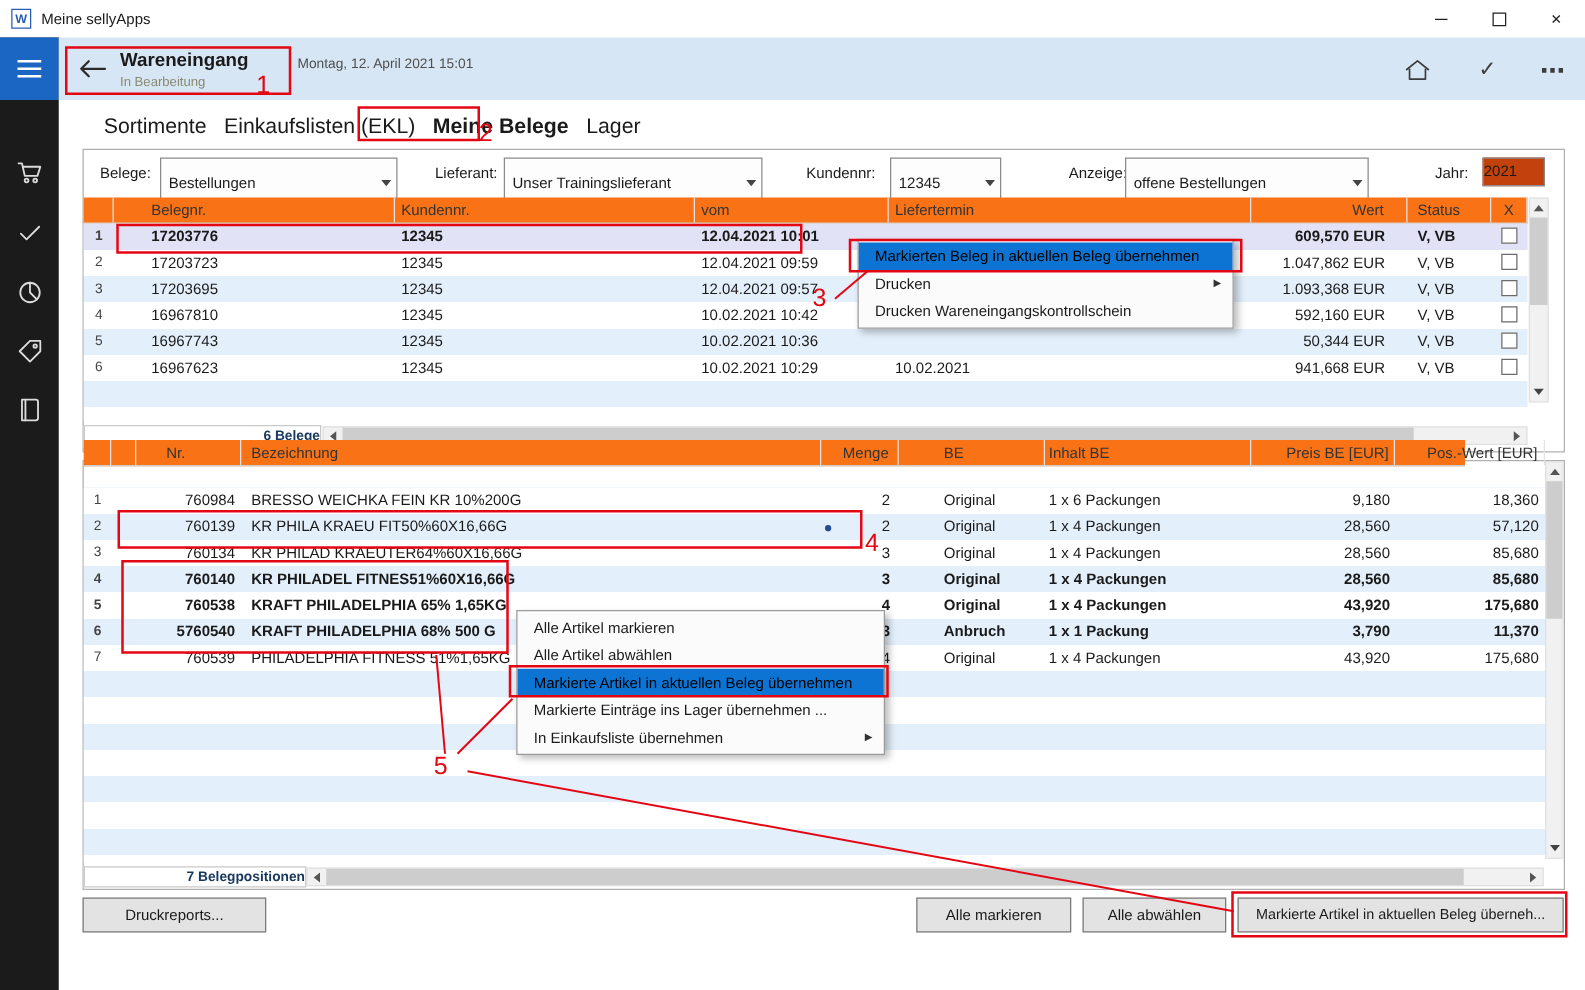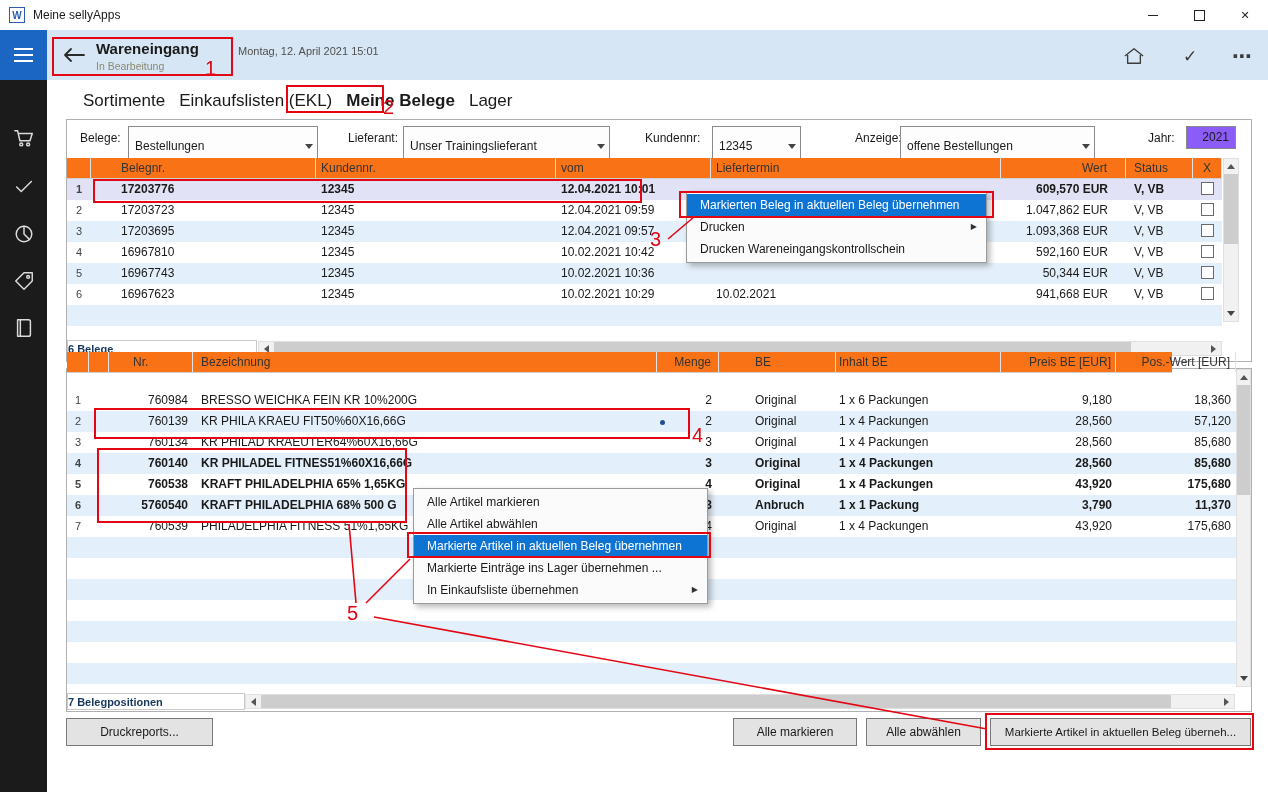--- a/index.html
+++ b/index.html
@@ -51,56 +51,56 @@
 
   
   .flabel{font-size:12px;line-height:14px}
   .combo{height:40px;border:1px solid #8a8a8a;background:#fdfdfd;display:flex;align-items:center;font-size:12px}
   .cval{flex:1;padding-left:6px;white-space:nowrap;overflow:hidden}
   .carr{width:17px;display:flex;align-items:center;justify-content:center}
   .tri-down{width:0;height:0;border-left:4px solid transparent;border-right:4px solid transparent;border-top:5px solid #444}
   .tri-up{width:0;height:0;border-left:4px solid transparent;border-right:4px solid transparent;border-bottom:5px solid #555}
   .tri-left{width:0;height:0;border-top:4px solid transparent;border-bottom:4px solid transparent;border-right:5px solid #555}
   .tri-right{width:0;height:0;border-top:4px solid transparent;border-bottom:4px solid transparent;border-left:5px solid #555}
-  .yearbox{height:23px;border:1px solid #8a8a8a;background:#8b5cf6;font-size:12px;line-height:21px;text-align:right;padding-right:6px}
+  .yearbox{height:23px;border:1px solid #8a8a8a;background:#c2410c;font-size:12px;line-height:21px;text-align:left;padding-right:6px}
 
   
   .bgrid{display:grid;grid-template-columns:24px 225px 240px 155px 290px 125px 67px 29px}
   .pgrid{display:grid;grid-template-columns:22px 20px 84px 464px 62px 117px 165px 115px 120px}
   .thead{background:#f97316;border-bottom:1px solid #cfcfcf;height:21px}
   .hc{font-size:12px;color:#333;line-height:20px;border-right:1px solid #e2e2e2;white-space:nowrap;overflow:hidden}
   .brows{background:repeating-linear-gradient(to bottom,#e3effa 0 21px,#ffffff 21px 42px)}
   .prows{background:repeating-linear-gradient(to bottom,#ffffff 0 21px,#e3effa 21px 42px)}
   .row{height:21px;line-height:21px;font-size:12px;white-space:nowrap}
   .row>div{overflow:hidden}
   .row.selected{background:#e2e2f6;font-weight:bold}
   .row.marked{font-weight:bold}
   .cnum{font-size:11px;color:#444;text-align:center}
   .pl3{padding-left:3px}.pl5{padding-left:5px}.pl8{padding-left:8px}.pl24{padding-left:24px}
   .pl30{padding-left:30px}.pl36{padding-left:36px}
   .ar{text-align:right}.pr4{padding-right:4px}.pr5{padding-right:5px}.pr7{padding-right:7px}.pr18{padding-right:18px}
   .ctr{text-align:center}
   .checkbox{display:inline-block;width:13px;height:13px;background:#fff;border:1px solid #6b6b6b;vertical-align:middle;margin-top:-3px}
-  .countcell{border:1px solid #c9c9c9;background:#fff;font-size:11px;font-weight:bold;color:#17375d;text-align:left;line-height:16px}
+  .countcell{border:1px solid #c9c9c9;background:#fff;font-size:11px;font-weight:bold;color:#17375d;text-align:right;line-height:16px}
 
   
   .hscroll{display:flex;align-items:center;background:#f1f1f1;border:1px solid #e0e0e0}
   .hs-arrow{width:15px;height:100%;display:flex;align-items:center;justify-content:center}
   .hs-track{flex:1;height:100%;position:relative}
   .hs-thumb{position:absolute;left:0;top:0;height:100%;background:#cdcdcd}
   .vscroll{display:flex;flex-direction:column;background:#f1f1f1;border:1px solid #e0e0e0}
   .vs-arrow{height:15px;width:100%;display:flex;align-items:center;justify-content:center}
   .vs-track{flex:1;position:relative}
   .vs-thumb{position:absolute;top:0;left:0;width:100%;background:#cdcdcd}
 
   
   .menu{background:#fbfbfb;border:1px solid #9b9b9b;box-shadow:3px 3px 6px rgba(0,0,0,.28);z-index:40;padding:2px 0}
   .mitem{height:22px;line-height:22px;font-size:12px;padding:0 9px 0 13px;display:flex;align-items:center;white-space:nowrap}
   .mitem .mlabel{flex:1}
-  .mitem.hl{background:#0e74d4;color:#ffffff}
+  .mitem.hl{background:#0e74d4;color:#000000}
   .marrow{width:10px;display:flex;justify-content:flex-end}
   .marrow::after{content:"▶";font-size:8px;color:#333}
   .mitem.hl .marrow::after{color:#fff}
 
   
   .btn{height:28px;background:#e3e3e3;border:1px solid #7a7a7a;font-size:12px;display:flex;align-items:center;justify-content:center;white-space:nowrap;overflow:hidden;z-index:20}
   .btn.small-text{font-size:11.5px}
 
   
   .ann-box{border:2px solid #e30613;z-index:55;pointer-events:none}

